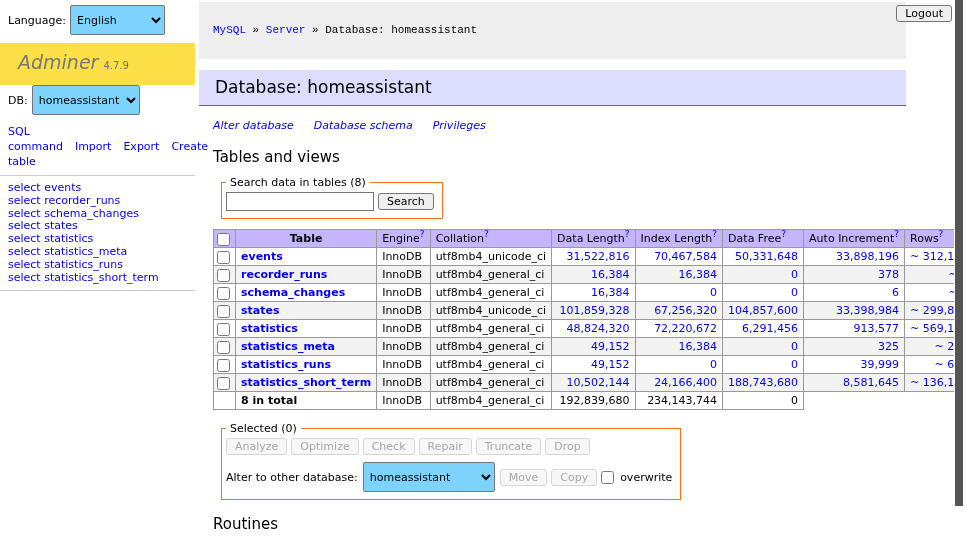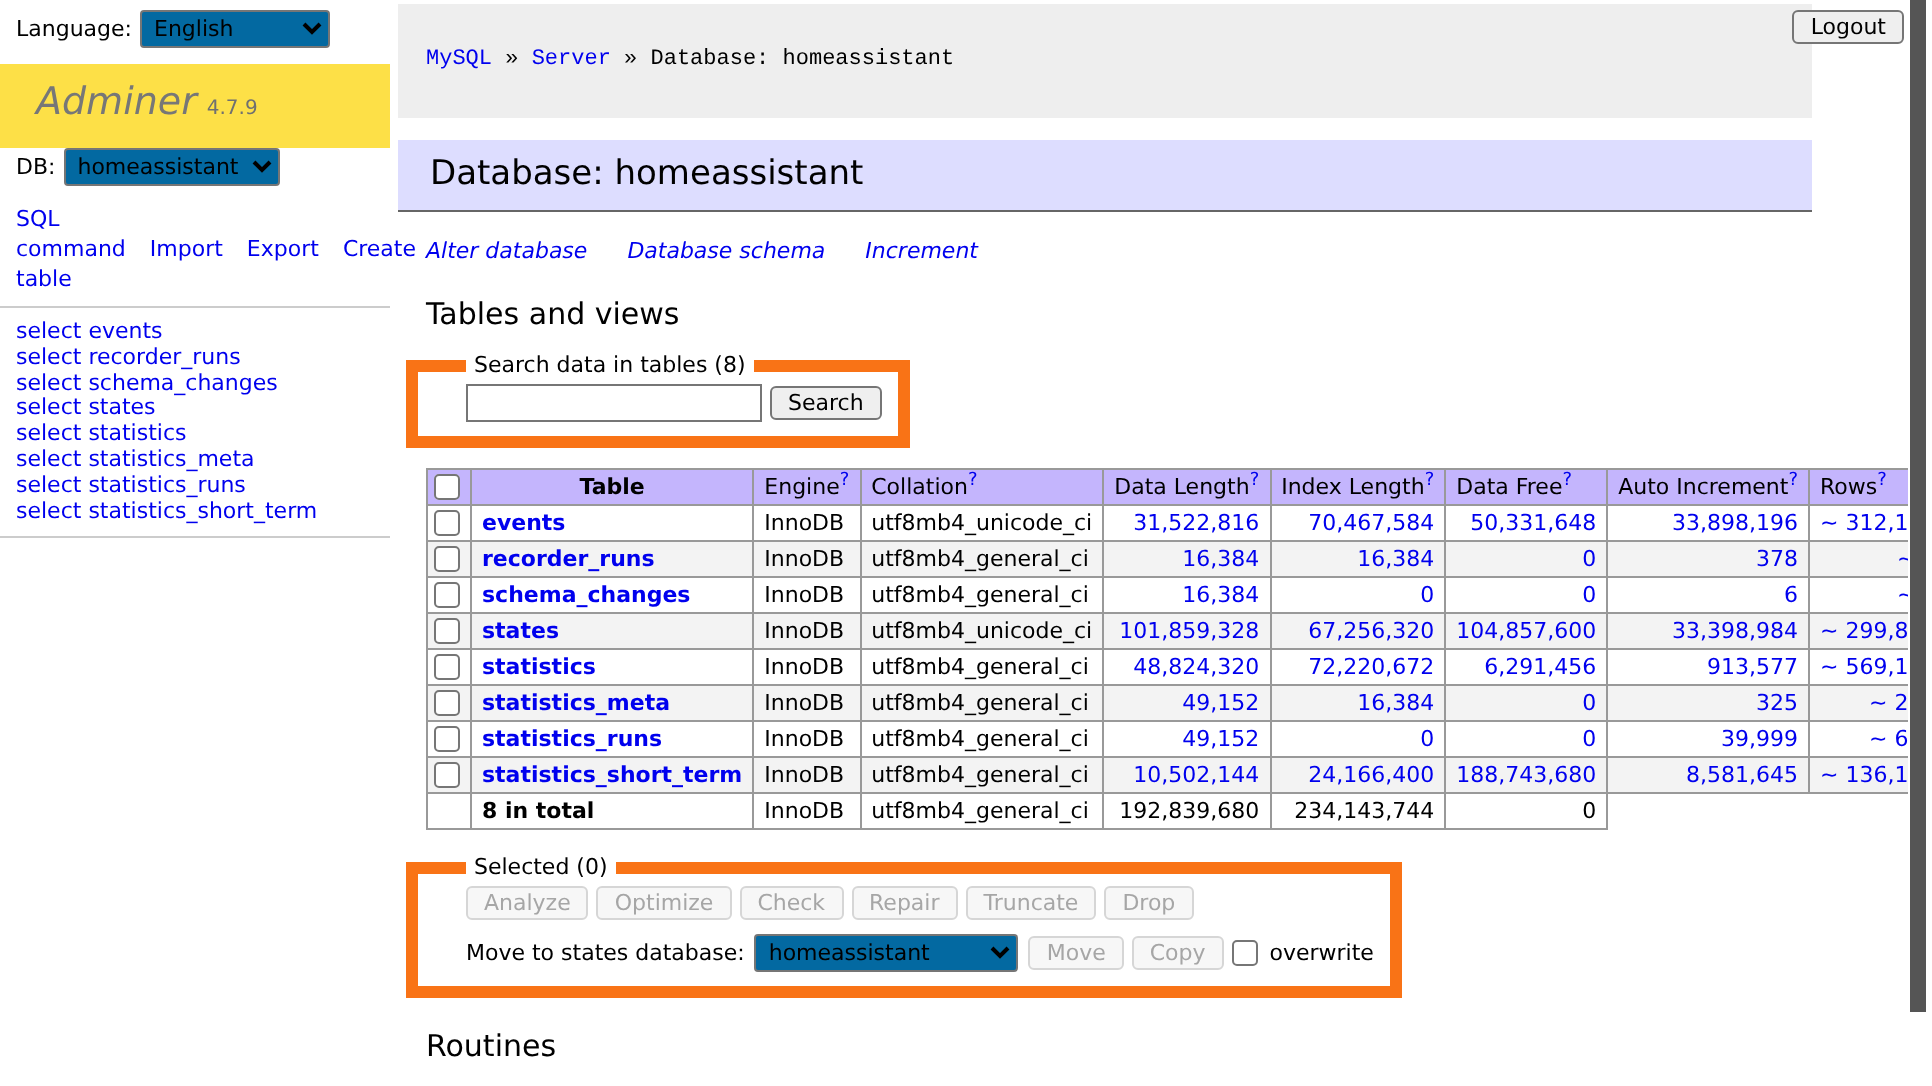--- a/index.html
+++ b/index.html
@@ -6,22 +6,22 @@
   html, body { margin: 0; padding: 0; }
   body {
     width: 966px; height: 543px; position: relative; overflow: hidden;
     background: #fff; color: #000;
     font-family: "DejaVu Sans", "Liberation Sans", sans-serif;
     font-size: 11px;
   }
   a, .lnk { color: #0000ee; text-decoration: none; cursor: pointer; }
   select {
     font-family: "DejaVu Sans", "Liberation Sans", sans-serif;
-    font-size: 11px; height: 19px; border: 1px solid #767676;
-    border-radius: 2px; background: #0369a1; padding: 0 2px;
+    font-size: 11px; height: 30px; border: 1px solid #767676;
+    border-radius: 2px; background: #7dd3fc; padding: 0 2px;
   }
   button {
     font-family: "DejaVu Sans", "Liberation Sans", sans-serif;
     font-size: 11px; padding: 1px 8px; border: 1px solid #767676;
     border-radius: 3px; background: #efefef; color: #000; cursor: pointer;
   }
   button:disabled {
     color: #a6a6a6; border-color: #d6d6d6; background: #f7f7f7; cursor: default;
   }
   input[type="text"] {
@@ -49,21 +49,21 @@
   #content { position: absolute; left: 199px; top: 0; width: 707px; }
   .breadcrumb { margin-top: 2px; background: #eee; padding: 22px 14px; line-height: 13px; font-family: Liberation Mono, monospace; }
   .breadcrumb .sep { color: #000; }
   h2.page-title {
     margin: 10px 0 0 0; background: #ddddff; border-bottom: 1px solid #666;
     padding: 8px 16px; font-size: 17px; font-weight: normal; line-height: 19px;
   }
   .db-links { margin: 13px 0 0 14px; line-height: 14px; }
   .db-links a { margin-right: 20px; font-style: italic; }
   h3.section-heading { margin: 15px 0 0 14px; font-size: 15px; font-weight: normal; line-height: 18px; }
-  fieldset { border: 6px solid #f97316; margin: 10px 0 0 4px; padding: 3px 8px 7px 24px; width: fit-content; }
+  fieldset { border: 1px solid #f97316; margin: 10px 0 0 22px; padding: 3px 8px 7px 4px; width: fit-content; }
   fieldset legend { padding: 0 4px; }
   .search-input { width: 148px; }
   .search-fieldset button { margin-left: 4px; }
 
   table.tables { border-collapse: collapse; margin: 10px 0 0 14px; }
   table.tables th, table.tables td {
     border: 1px solid #999; padding: 1px 5px; line-height: 15px;
     white-space: nowrap; font-weight: normal; text-align: left;
   }
   table.tables thead th, table.tables thead td { background: #c4b5fd; }
@@ -122,21 +122,21 @@
     </div>
 
   <hr class="side-rule">
 </div>
 
 <div id="content">
   <p class="breadcrumb"><a class="lnk">MySQL</a><span class="sep"> » </span><a class="lnk">Server</a><span class="sep"> » </span><span>Database: homeassistant</span></p>
 
   <h2 class="page-title">Database: homeassistant</h2>
 
-  <p class="db-links"><a class="lnk">Alter database</a><a class="lnk">Database schema</a><a class="lnk">Increment</a></p>
+  <p class="db-links"><a class="lnk">Alter database</a><a class="lnk">Database schema</a><a class="lnk">Privileges</a></p>
 
   <h3 class="section-heading">Tables and views</h3>
 
   <fieldset class="search-fieldset">
     <legend>Search data in tables (8)</legend>
     <input type="text" class="search-input" value="" style=""><button>Search</button>
   </fieldset>
 
   <table class="tables">
     <thead>
@@ -250,21 +250,21 @@
           <td class="num">234,143,744</td>
           <td class="num">0</td>
         </tr>
       </tbody>
   </table>
 
   <fieldset class="selected-fieldset">
     <legend>Selected (0)</legend>
     <div class="action-row"><button disabled="">Analyze</button><button disabled="">Optimize</button><button disabled="">Check</button><button disabled="">Repair</button><button disabled="">Truncate</button><button disabled="">Drop</button></div>
     <div class="move-row">
-      <span>Move to states database:</span><select><option>homeassistant</option></select><button disabled="">Move</button><button disabled="">Copy</button><input type="checkbox" style=""><span class="chk-label">overwrite</span>
+      <span>Alter to other database:</span><select><option>homeassistant</option></select><button disabled="">Move</button><button disabled="">Copy</button><input type="checkbox" style=""><span class="chk-label">overwrite</span>
     </div>
   </fieldset>
 
 
   <h3 class="section-heading">Routines</h3>
 
   <p class="bottom-links"><a class="lnk">Create procedure</a><a class="lnk">Create function</a></p>
 
 </div>
 

